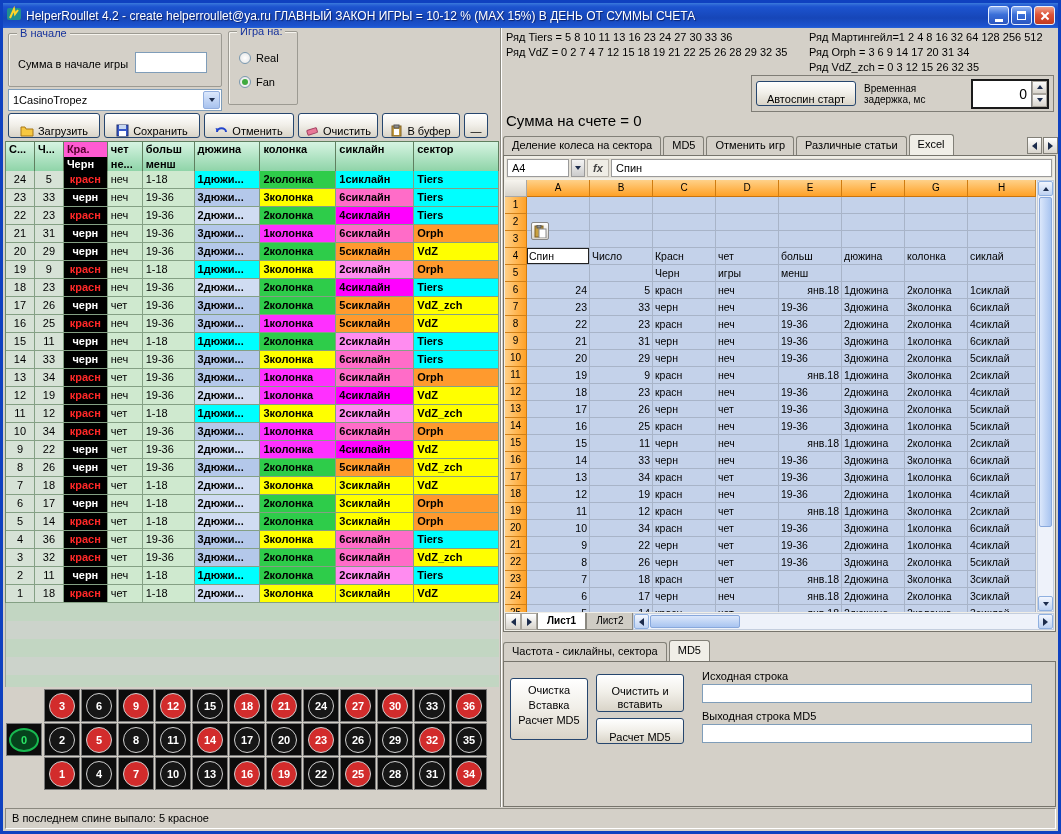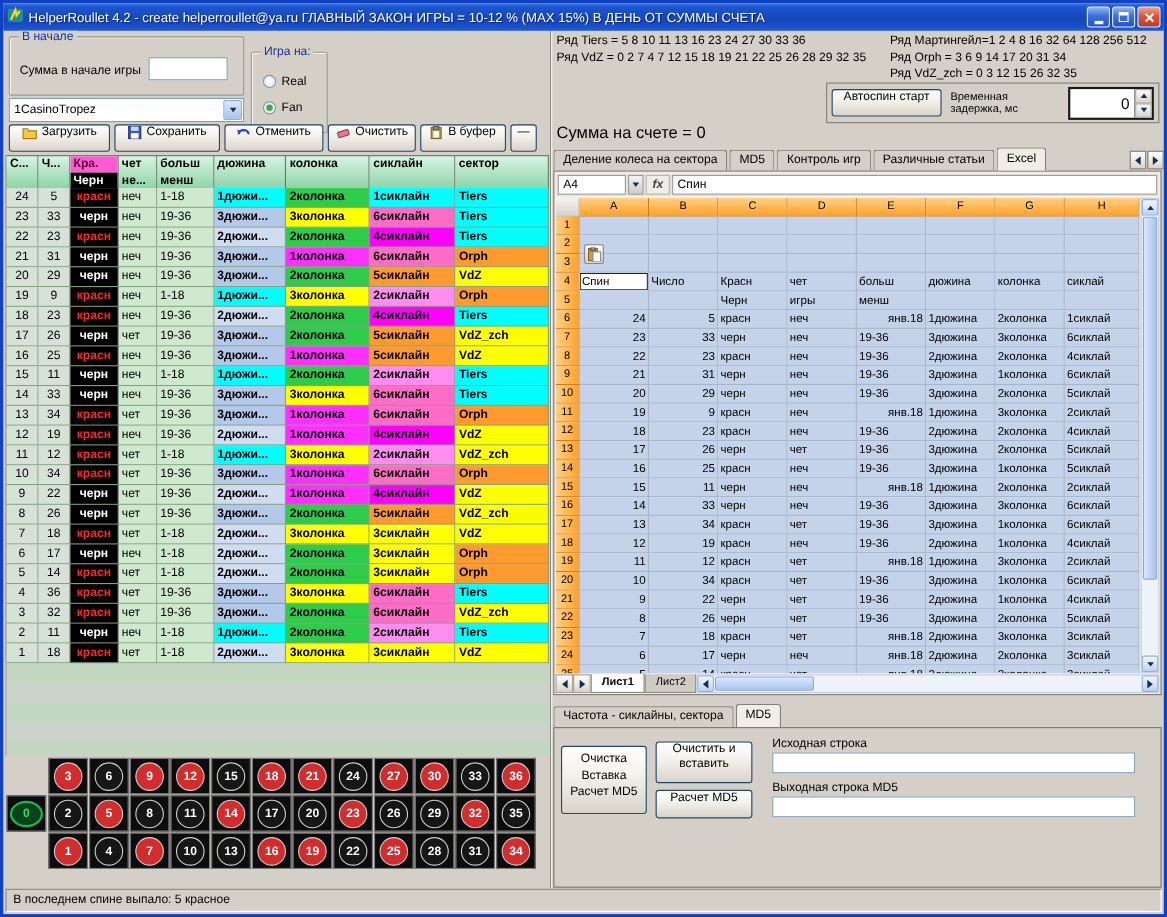--- a/index.html
+++ b/index.html
@@ -15,31 +15,31 @@
 .wbtn.max span{display:block;width:9px;height:9px;border:1px solid #fff;border-top:3px solid #fff}
 .wbtn.close span{position:relative;width:9px;height:9px;display:block}
 .wbtn.close span::before,.wbtn.close span::after{content:"";position:absolute;left:4px;top:0;width:2px;height:10px;background:#fff}
 .wbtn.close span::before{transform:rotate(45deg)}
 .wbtn.close span::after{transform:rotate(-45deg)}
 .app{position:relative;flex:1;overflow:hidden}
 
 .groupbox{position:absolute;border:1px solid #9c9a92;border-radius:2px;box-shadow:inset 1px 1px 0 #f6f4ee}
 .glabel{position:absolute;top:-7px;left:8px;background:#d4d0c8;padding:0 3px;color:#16329c}
 #grp-start{left:5px;top:5px;width:214px;height:54px}
-#grp-game{left:225px;top:19px;width:70px;height:74px}
+#grp-game{left:225px;top:3px;width:70px;height:74px}
 .sum-label{position:absolute;left:9px;top:24px}
 .sum-input{position:absolute;left:126px;top:18px;width:72px;height:21px;background:#fff;border:1px solid #7f9db9;font-size:11px;padding:0 2px}
 .radio{position:absolute;left:10px;display:flex;align-items:center;gap:5px}
 .rdot{width:12px;height:12px;border-radius:50%;border:1px solid #7a98af;background:radial-gradient(#ffffff,#e2e2e2);display:flex}
 .rdot.sel::after{content:"";width:6px;height:6px;border-radius:50%;background:#3faa3f;margin:auto}
 .combo{position:absolute;left:5px;top:61px;width:214px;height:22px;background:#fff;border:1px solid #7f9db9;display:flex;align-items:center}
 .combo-text{flex:1;padding-left:4px;white-space:nowrap;overflow:hidden}
 .combo-btn{width:17px;height:18px;margin-right:1px;background:linear-gradient(#dce8fc,#a8c2ee);border:1px solid #92aede;border-radius:2px;display:flex;align-items:center;justify-content:center}
 .toolbar{position:absolute;left:5px;top:85px;display:flex;gap:4px}
-.btn{height:25px;border:1px solid #26466e;border-radius:3px;background:linear-gradient(180deg,#ffffff,#f2f0ea 45%,#d9d4c8);display:flex;align-items:flex-start;justify-content:center;gap:4px;font-size:11px;padding:0 5px;white-space:nowrap}
+.btn{height:25px;border:1px solid #26466e;border-radius:3px;background:linear-gradient(180deg,#ffffff,#f2f0ea 45%,#d9d4c8);display:flex;align-items:flex-end;justify-content:center;gap:4px;font-size:11px;padding:0 5px;white-space:nowrap}
 .btn .ic{display:flex;align-items:center}
 
 .stable{position:absolute;left:2px;top:113px;width:494px;border-left:1px solid #6a8a6a}
 .thead{display:flex;height:30px}
 .hc{border-right:1px solid #5f7f5f;border-top:1px solid #5f7f5f;background:linear-gradient(180deg,#d6f4e2,#8fd4a8);font-weight:bold;overflow:hidden}
 .hc span{display:block;height:15px;line-height:15px;padding-left:3px;white-space:nowrap}
 .hc .kra{background:#ff5ad2;color:#58002e}
 .hc .chern{background:#000;color:#fff}
 .w0{width:29px}.w1{width:29px}.w2{width:44px}.w3{width:35px}.w4{width:52px}.w5{width:66px}.w6{width:76px}.w7{width:78px}.w8{width:85px}
 .srow{display:flex;height:18px}
@@ -688,21 +688,21 @@
             </span>
         </span>
       </div>
     </div>
 
     <div class="balance">Сумма на счете = 0</div>
 
     <div class="tabbar">
       <div class="tab">Деление колеса на сектора</div>
       <div class="tab">MD5</div>
-      <div class="tab">Контроль игр</div>
+      <div class="tab">Отменить игр</div>
       <div class="tab">Различные статьи</div>
       <div class="tab active">Excel</div>
       <div class="tabspacer"></div>
       <div class="tnav">
           <span class="tri left"></span>
         </div>
       <div class="tnav">
           <span class="tri right"></span>
         </div>
     </div>

